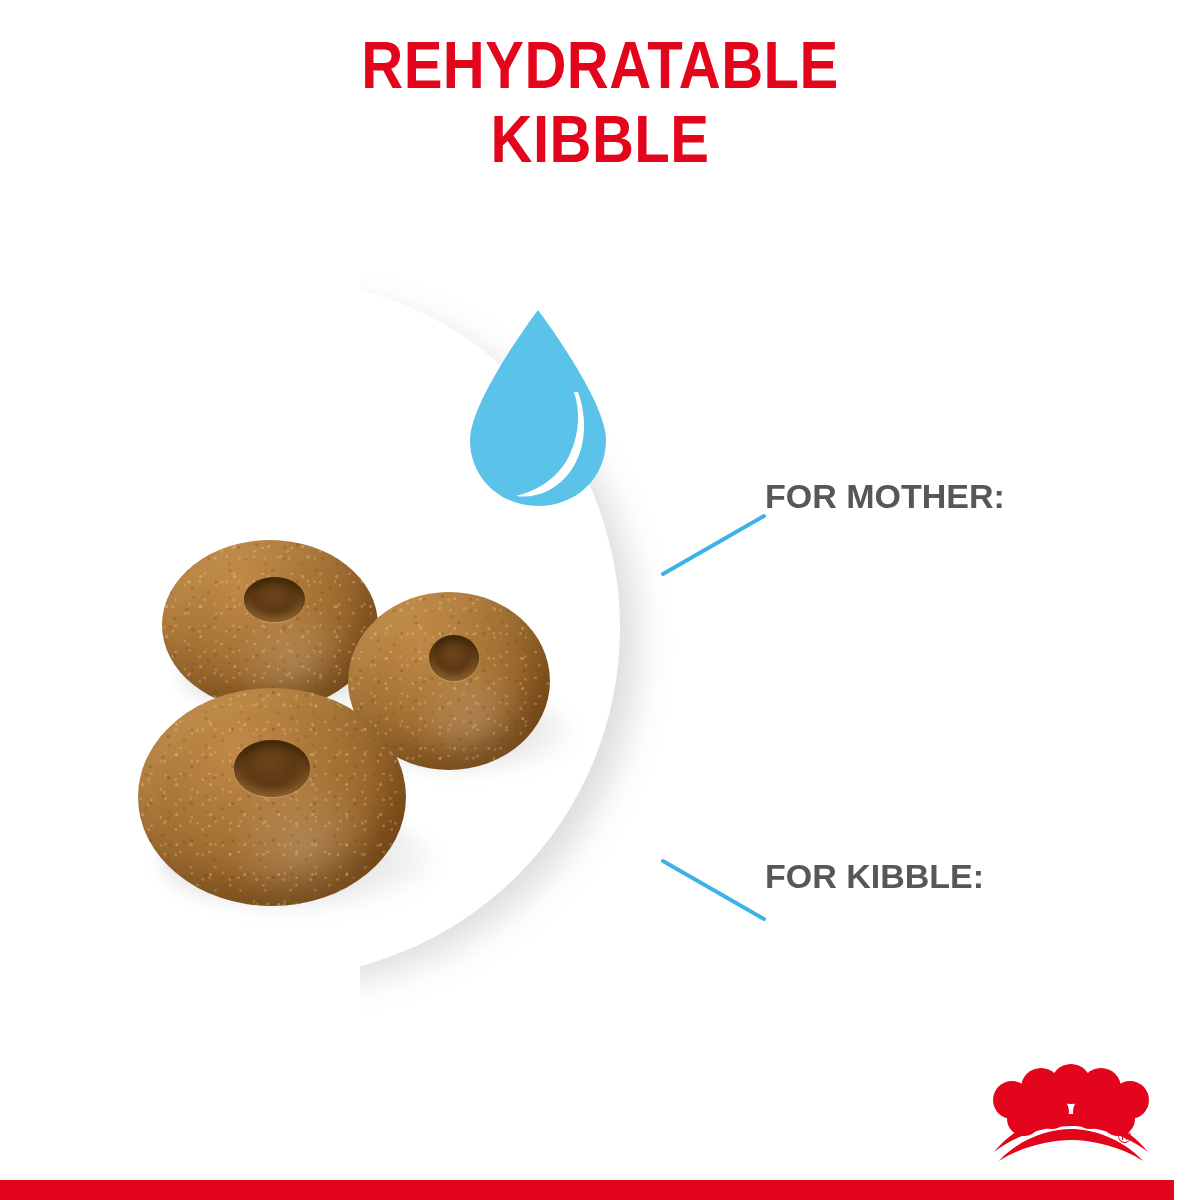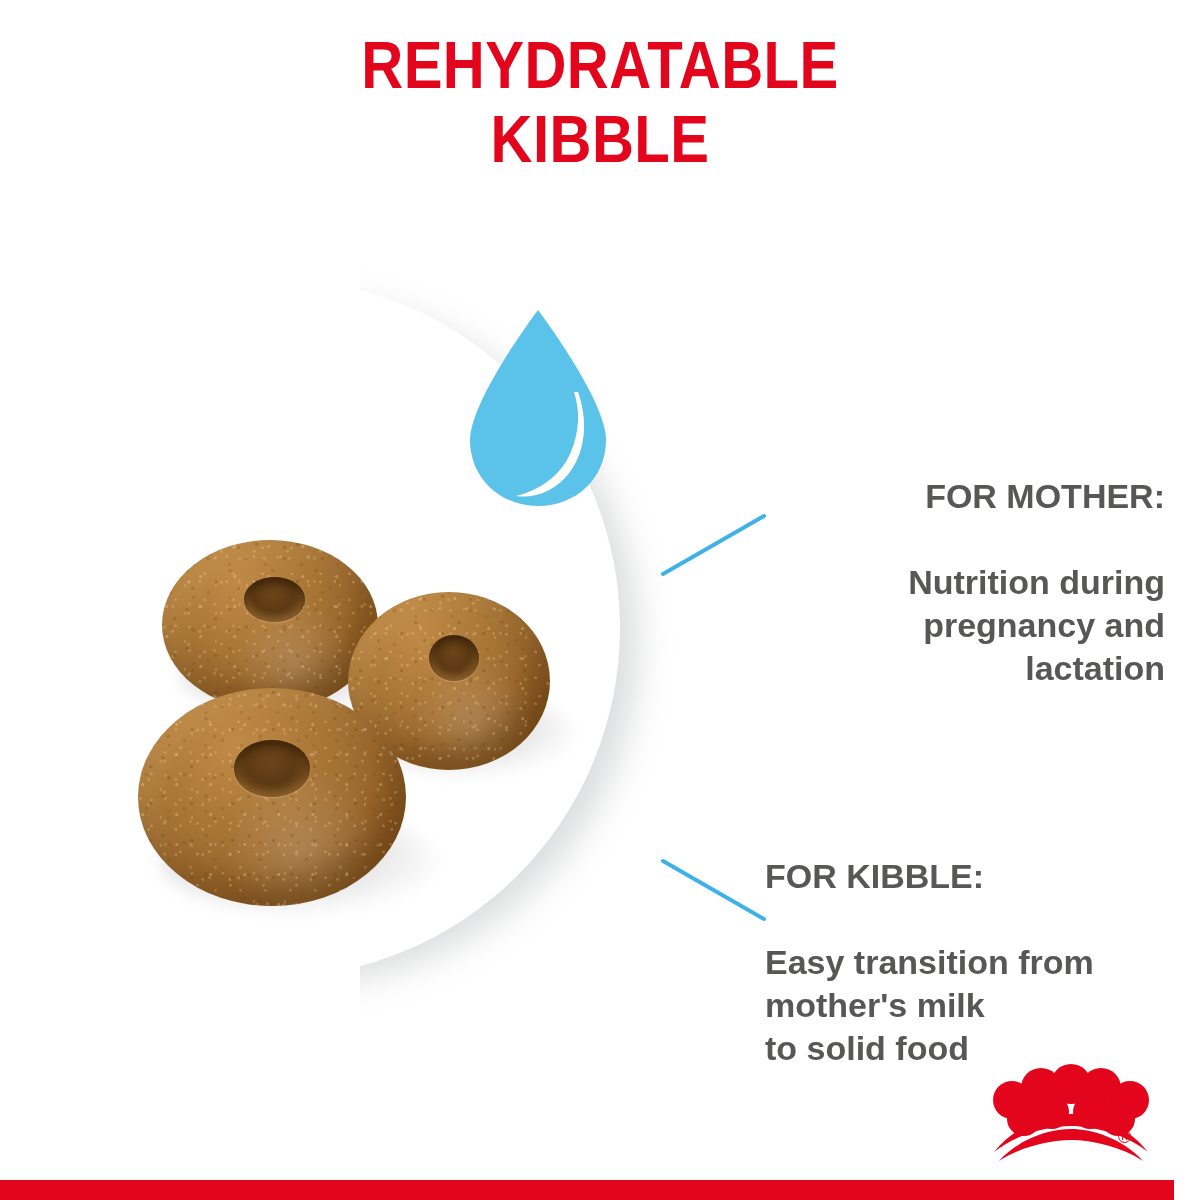--- a/index.html
+++ b/index.html
@@ -149,21 +149,21 @@
   .callout {
     position: absolute;
     left: 765px;
     color: #575756;
     font-family: "Liberation Sans", sans-serif;
     font-size: 34px;
     line-height: 43px;
     font-weight: bold;
     white-space: pre-line;
   }
-  .callout-mother  { top: 432px; width: 400px; text-align: right; }
+  .callout-mother  { top: 432px; width: 400px; }
   .callout-puppies { top: 812px; width: 420px; }
 
   
   .logo {
     position: absolute;
     left: 980px;
     top: 1062px;
     width: 180px;
     height: 100px;
   }
@@ -244,30 +244,24 @@
   </div>
 
   <div class="connector" style="left:660px; top:855px; width:110px; height:70px;">
     <svg width="110" height="70" viewBox="0 0 110 70" xmlns="http://www.w3.org/2000/svg">
       <line x1="3" y1="6" x2="104" y2="64" stroke="#3EB2E8" stroke-width="4" stroke-linecap="round"></line>
     </svg>
   </div>
 
   <div class="callout callout-mother">
     <div>FOR MOTHER:</div>
-    <div>Nutrition during
-pregnancy and
-lactation</div>
   </div>
 
   <div class="callout callout-puppies">
     <div>FOR KIBBLE:</div>
-    <div>Easy transition from
-mother's milk
-to solid food</div>
   </div>
 
   <div class="logo">
     <svg width="180" height="100" viewBox="0 0 180 100" xmlns="http://www.w3.org/2000/svg">
       <g fill="#E2051B">
 
         <circle cx="32" cy="38" r="19"></circle>
         <circle cx="61" cy="26" r="20"></circle>
         <circle cx="91" cy="22" r="20"></circle>
         <circle cx="121" cy="26" r="20"></circle>

